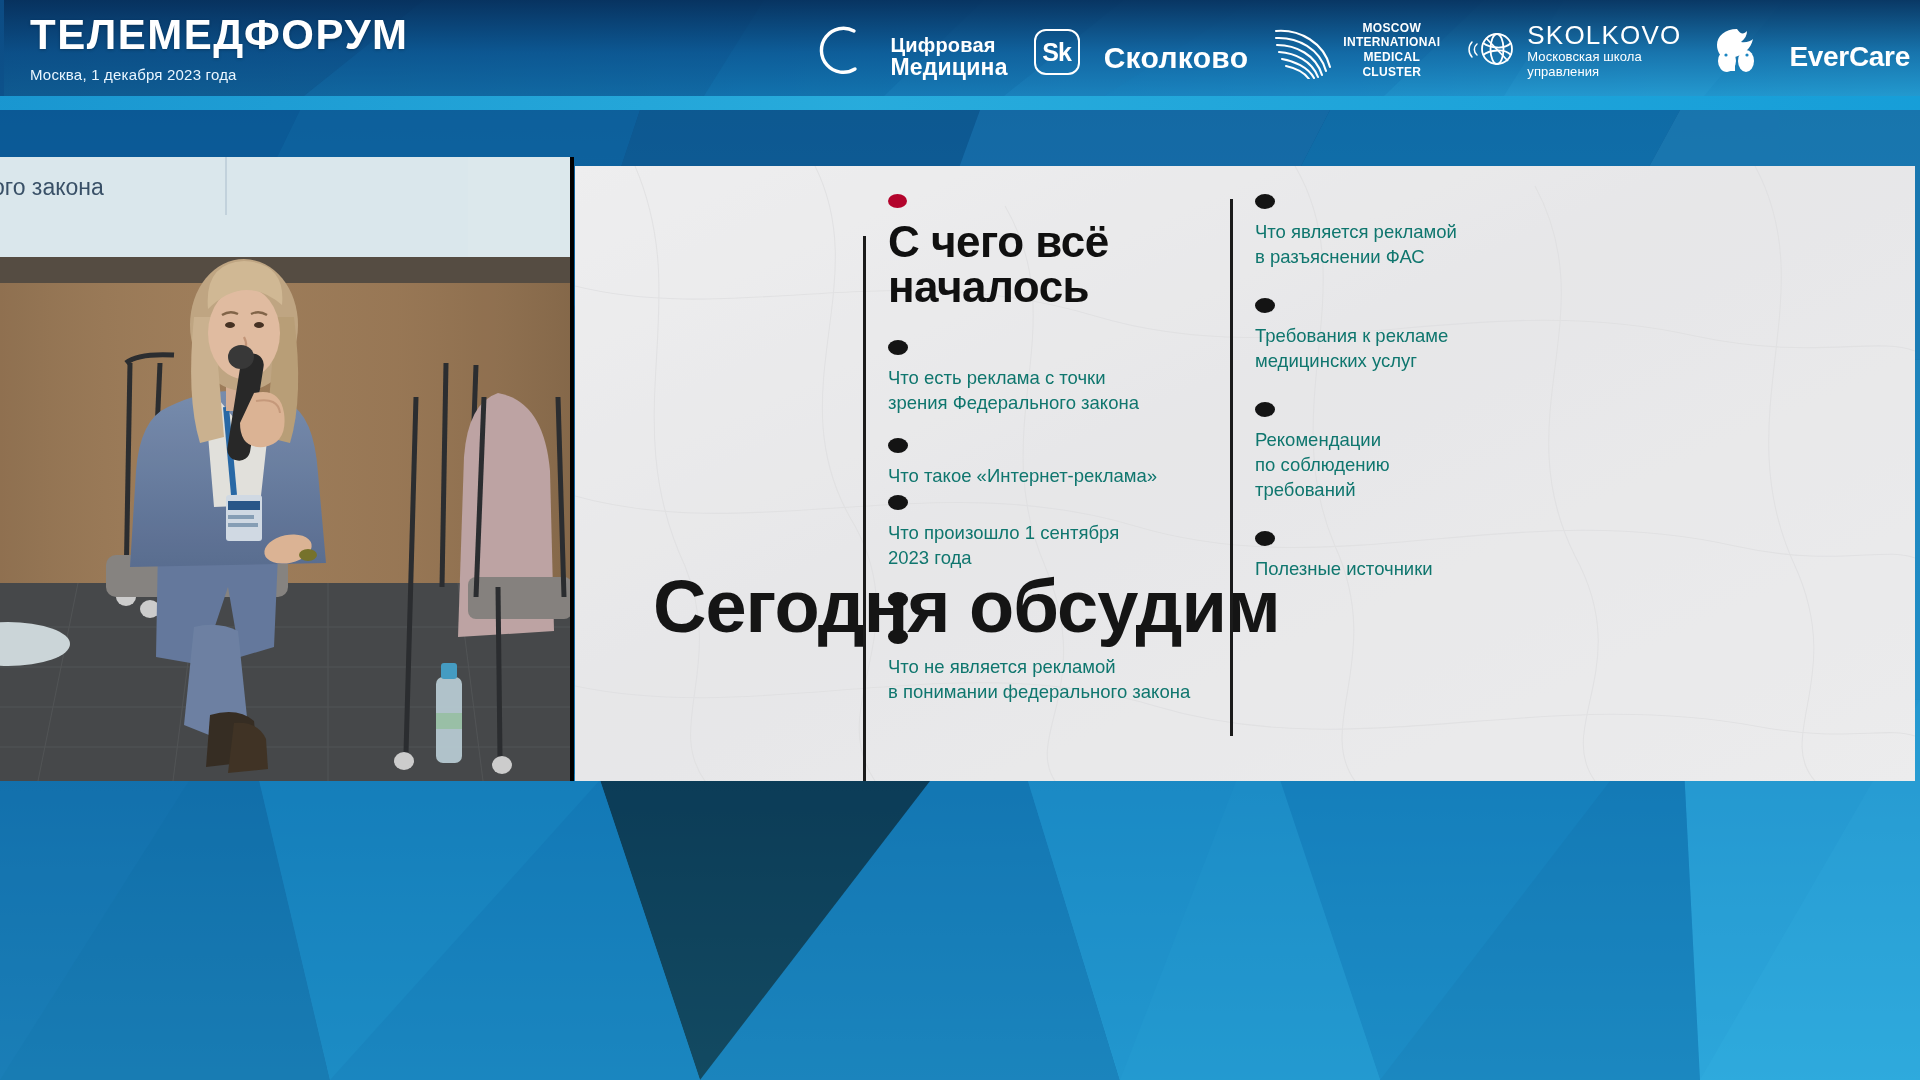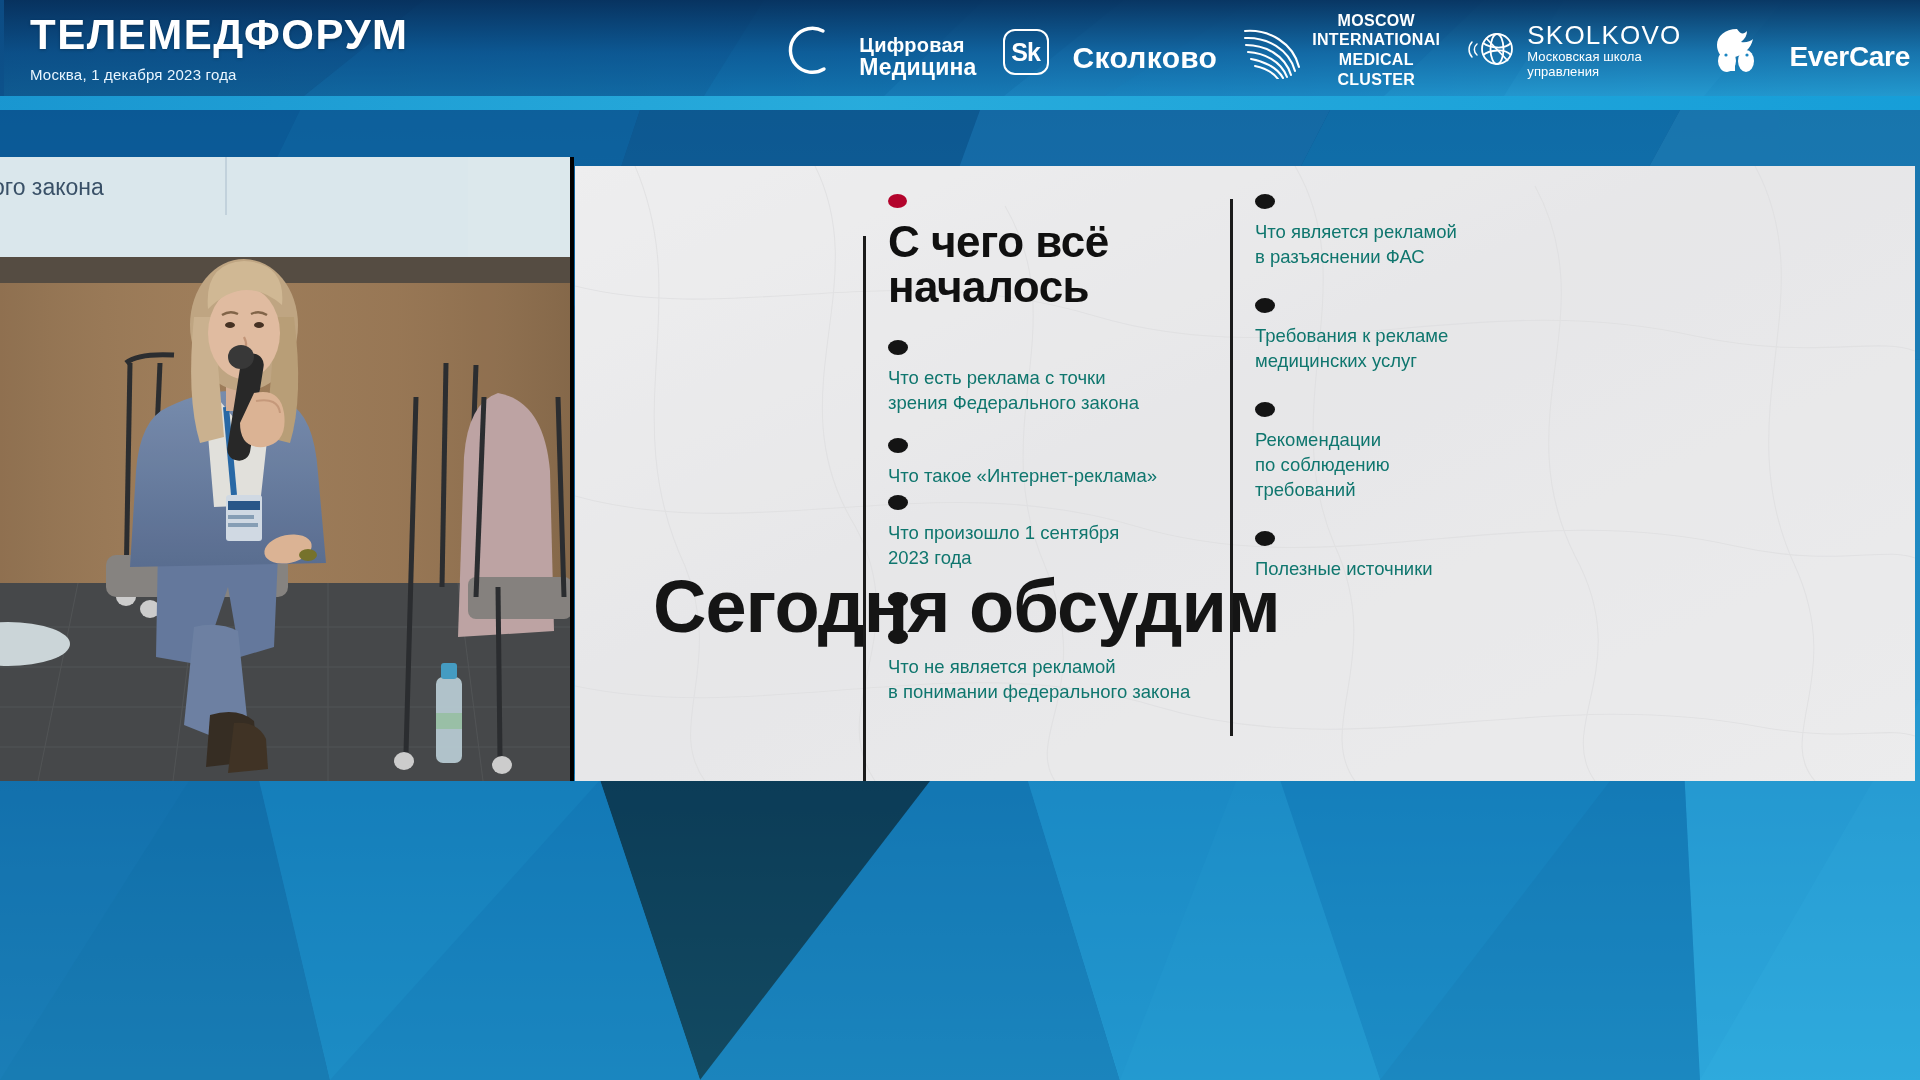--- a/index.html
+++ b/index.html
@@ -66,21 +66,21 @@
   .sk-badge {
     width: 46px; height: 46px; border: 2.5px solid #fff; border-radius: 12px;
     display:flex; align-items:center; justify-content:center;
     font-size: 25px; font-weight: 700; color:#fff; letter-spacing:-1px;
   }
   .sk-word { font-size: 30px; font-weight: 700; letter-spacing: .3px; margin-top: 16px; }
 
   
   .mimc { display:flex; align-items:center; gap: 7px; }
   .mimc-lines { width: 62px; height: 58px; }
-  .mimc-words { font-size: 16px; font-weight: 700; line-height: 1.22; text-align:center; letter-spacing:.3px;}
+  .mimc-words { font-size: 12px; font-weight: 700; line-height: 1.22; text-align:center; letter-spacing:.3px;}
 
   
   .ec-mark { width: 58px; height: 46px; }
   .ec-word { font-size: 28px; font-weight: 700; letter-spacing: -.3px; }
 
   
   .sko { display:flex; align-items:center; gap: 9px; }
   .sko-globe { width: 52px; height: 48px; }
   .sko-words { line-height: 1.12; }
   .sko-l1 { font-size: 26px; font-weight: 400; letter-spacing: 1.2px; }

